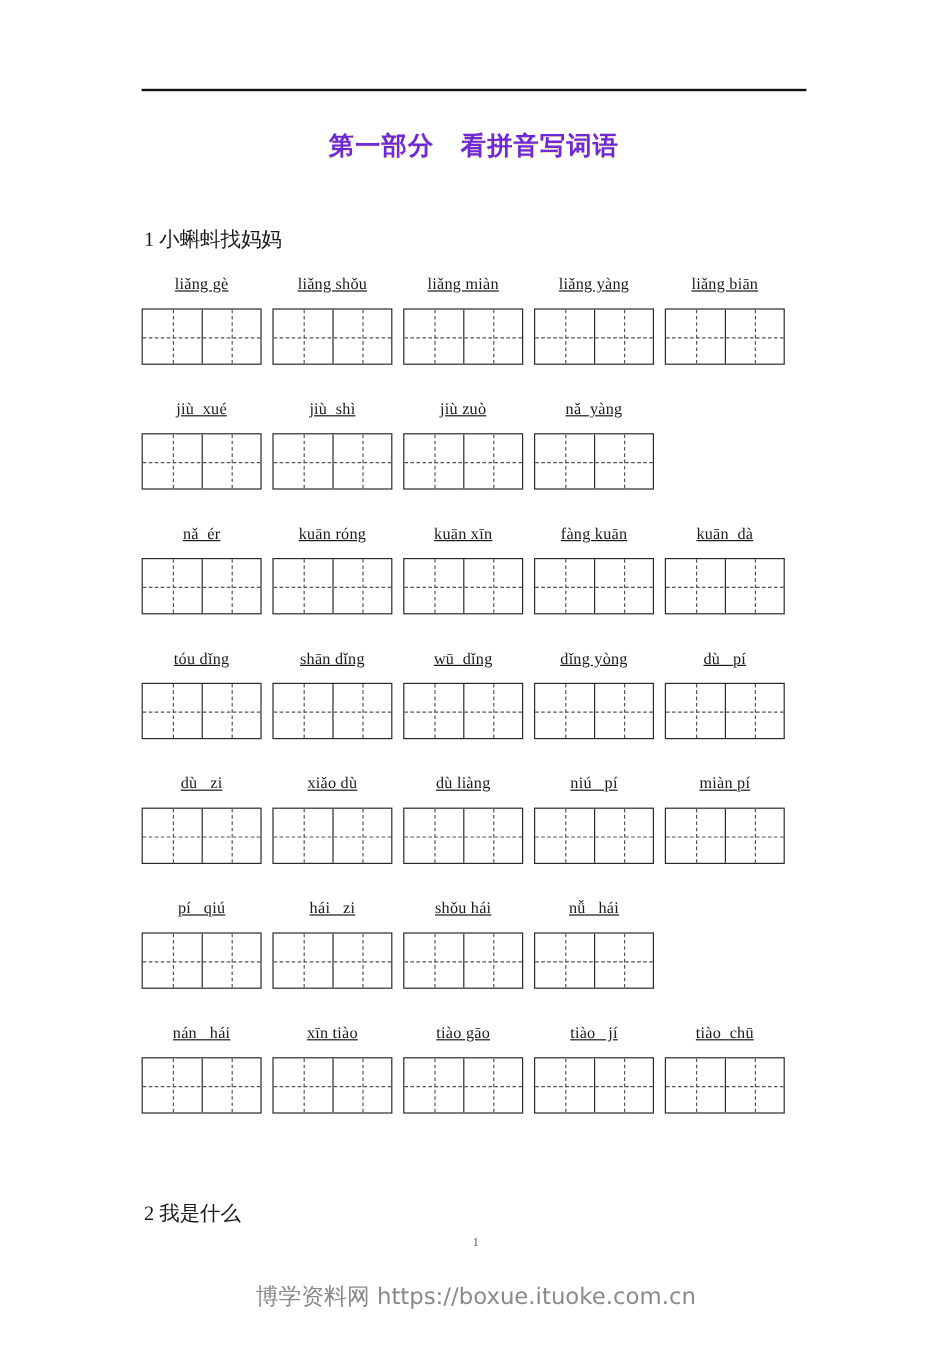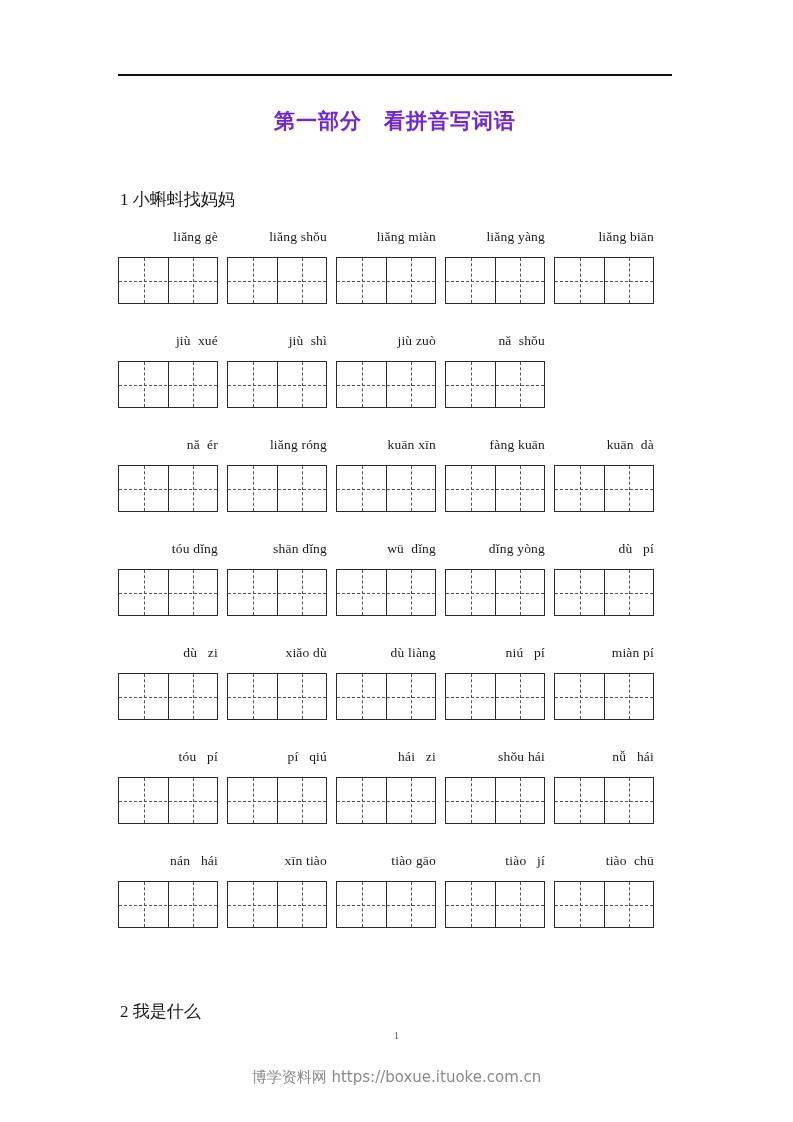--- a/index.html
+++ b/index.html
@@ -77,21 +77,22 @@
   .ex-items {
     display: flex;
     flex-direction: row;
     align-items: flex-start;
   }
   .ex-item {
     width: 100px;
     margin-right: 9px;
     display: flex;
     flex-direction: column;
-    align-items: flex-end;
+    align-items: center;
+    text-decoration: underline;
   }
   .ex-item:last-child { margin-right: 0; }
 
   .pinyin {
     font-family: "Liberation Serif", "DejaVu Serif", serif;
     font-size: 13.5px;
     line-height: 18px;
     color: #1a1a1a;
     white-space: pre;
     text-align: center;
@@ -146,21 +147,21 @@
     font-size: 10px;
     color: #555;
   }
   .watermark {
     position: absolute;
     left: 0;
     top: 1068px;
     width: 793px;
     text-align: center;
     font-family: "DejaVu Sans", sans-serif;
-    font-size: 15px;
+    font-size: 19px;
     color: #8a8a8a;
     white-space: pre;
   }
 </style>
 </head>
 <body>
 
 <div class="page">
 
   <div class="header-rule"></div>
@@ -242,21 +243,21 @@
           <div class="ex-item">
             <div class="pinyin">jiù zuò</div>
             <div class="tzg">
               <div class="mid-v"></div>
               <div class="dash-h"></div>
               <div class="dash-v left"></div>
               <div class="dash-v right"></div>
             </div>
           </div>
           <div class="ex-item">
-            <div class="pinyin">nǎ  shǒu</div>
+            <div class="pinyin">nǎ  yàng</div>
             <div class="tzg">
               <div class="mid-v"></div>
               <div class="dash-h"></div>
               <div class="dash-v left"></div>
               <div class="dash-v right"></div>
             </div>
           </div>
         </div>
       </div>
       <div class="ex-row" style="top: 436px;">
@@ -264,21 +265,21 @@
           <div class="ex-item">
             <div class="pinyin">nǎ  ér</div>
             <div class="tzg">
               <div class="mid-v"></div>
               <div class="dash-h"></div>
               <div class="dash-v left"></div>
               <div class="dash-v right"></div>
             </div>
           </div>
           <div class="ex-item">
-            <div class="pinyin">liǎng róng</div>
+            <div class="pinyin">kuān róng</div>
             <div class="tzg">
               <div class="mid-v"></div>
               <div class="dash-h"></div>
               <div class="dash-v left"></div>
               <div class="dash-v right"></div>
             </div>
           </div>
           <div class="ex-item">
             <div class="pinyin">kuān xīn</div>
             <div class="tzg">
@@ -402,29 +403,20 @@
               <div class="dash-h"></div>
               <div class="dash-v left"></div>
               <div class="dash-v right"></div>
             </div>
           </div>
         </div>
       </div>
       <div class="ex-row" style="top: 748px;">
         <div class="ex-items">
           <div class="ex-item">
-            <div class="pinyin">tóu   pí</div>
-            <div class="tzg">
-              <div class="mid-v"></div>
-              <div class="dash-h"></div>
-              <div class="dash-v left"></div>
-              <div class="dash-v right"></div>
-            </div>
-          </div>
-          <div class="ex-item">
             <div class="pinyin">pí   qiú</div>
             <div class="tzg">
               <div class="mid-v"></div>
               <div class="dash-h"></div>
               <div class="dash-v left"></div>
               <div class="dash-v right"></div>
             </div>
           </div>
           <div class="ex-item">
             <div class="pinyin">hái   zi</div>

